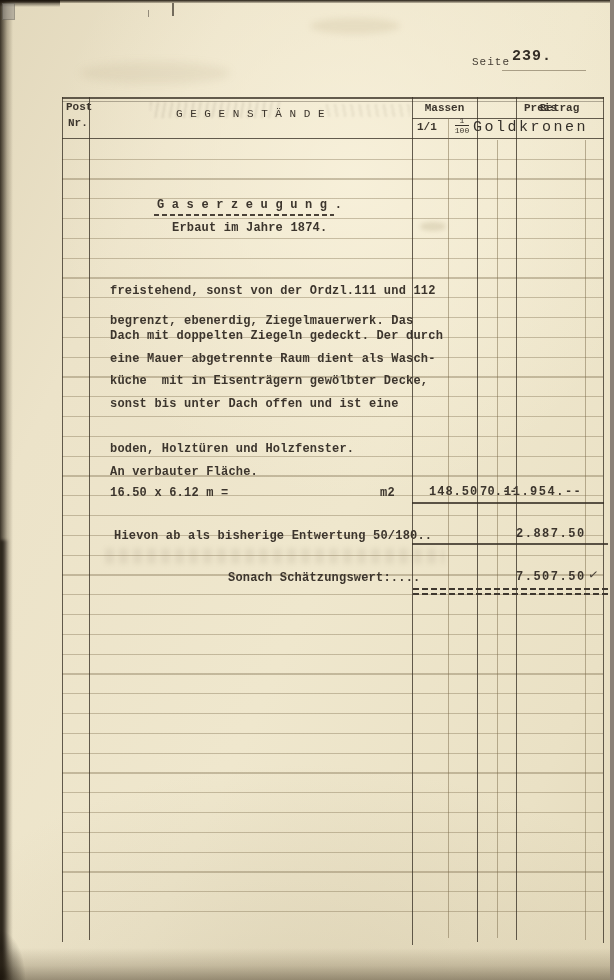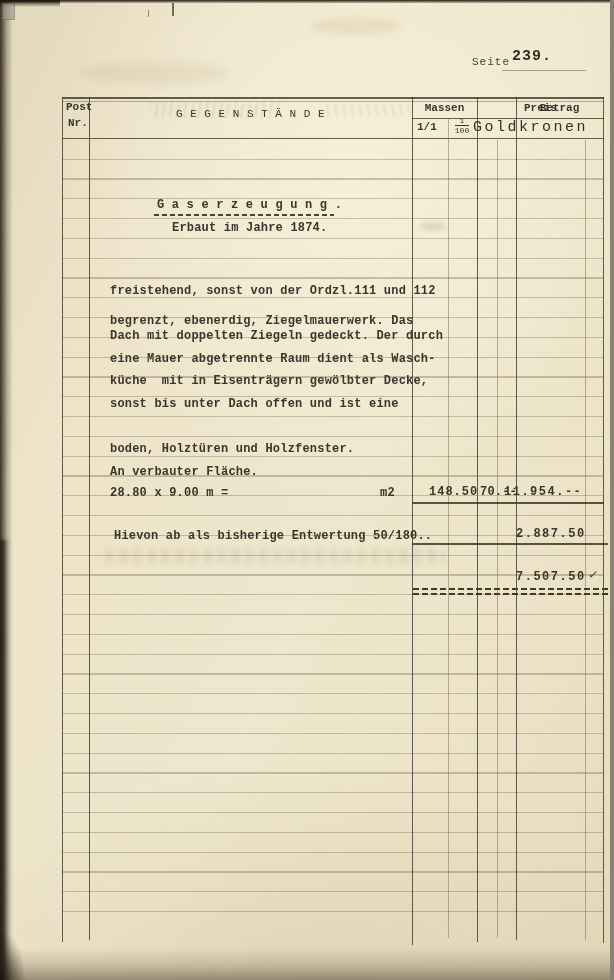--- a/index.html
+++ b/index.html
@@ -151,25 +151,26 @@
 
   <span class="abs ink t12 pline p1">freistehend, sonst von der Ordzl.111 und 112</span>
   <span class="abs ink t12 pline p2">begrenzt, ebenerdig, Ziegelmauerwerk. Das</span>
   <span class="abs ink t12 pline p3">Dach mit doppelten Ziegeln gedeckt. Der durch</span>
   <span class="abs ink t12 pline p4">eine Mauer abgetrennte Raum dient als Wasch-</span>
   <span class="abs ink t12 pline p5">küche  mit in Eisenträgern gewölbter Decke,</span>
   <span class="abs ink t12 pline p6">sonst bis unter Dach offen und ist eine</span>
   <span class="abs ink t12 pline p8">boden, Holztüren und Holzfenster.</span>
   <span class="abs ink t12 pline p9">An verbauter Fläche.</span>
 
-  <span class="abs ink t12 m-formula">28.80 x 9.00 m =</span>
+  <span class="abs ink t12 m-formula">16.50 x 6.12 m =</span>
   <span class="abs ink t12 m-unit">m2</span>
   <span class="abs ink t12 m-massen">148.50</span>
   <span class="abs ink t12 m-preis">70.--</span>
   <span class="abs ink t12 m-betrag">11.954.--</span>
 
   <span class="abs ink t12 d-label">Hievon ab als bisherige Entwertung 50/180..</span>
   <span class="abs ink t12 d-amount">2.887.50</span>
 
+  <span class="abs ink t12 t-label">Sonach Schätzungswert:....</span>
   <span class="abs ink t12 t-amount">7.507.50</span>
   <span class="abs t-check">✓</span>
 
 </div>
 
 </body></html>

